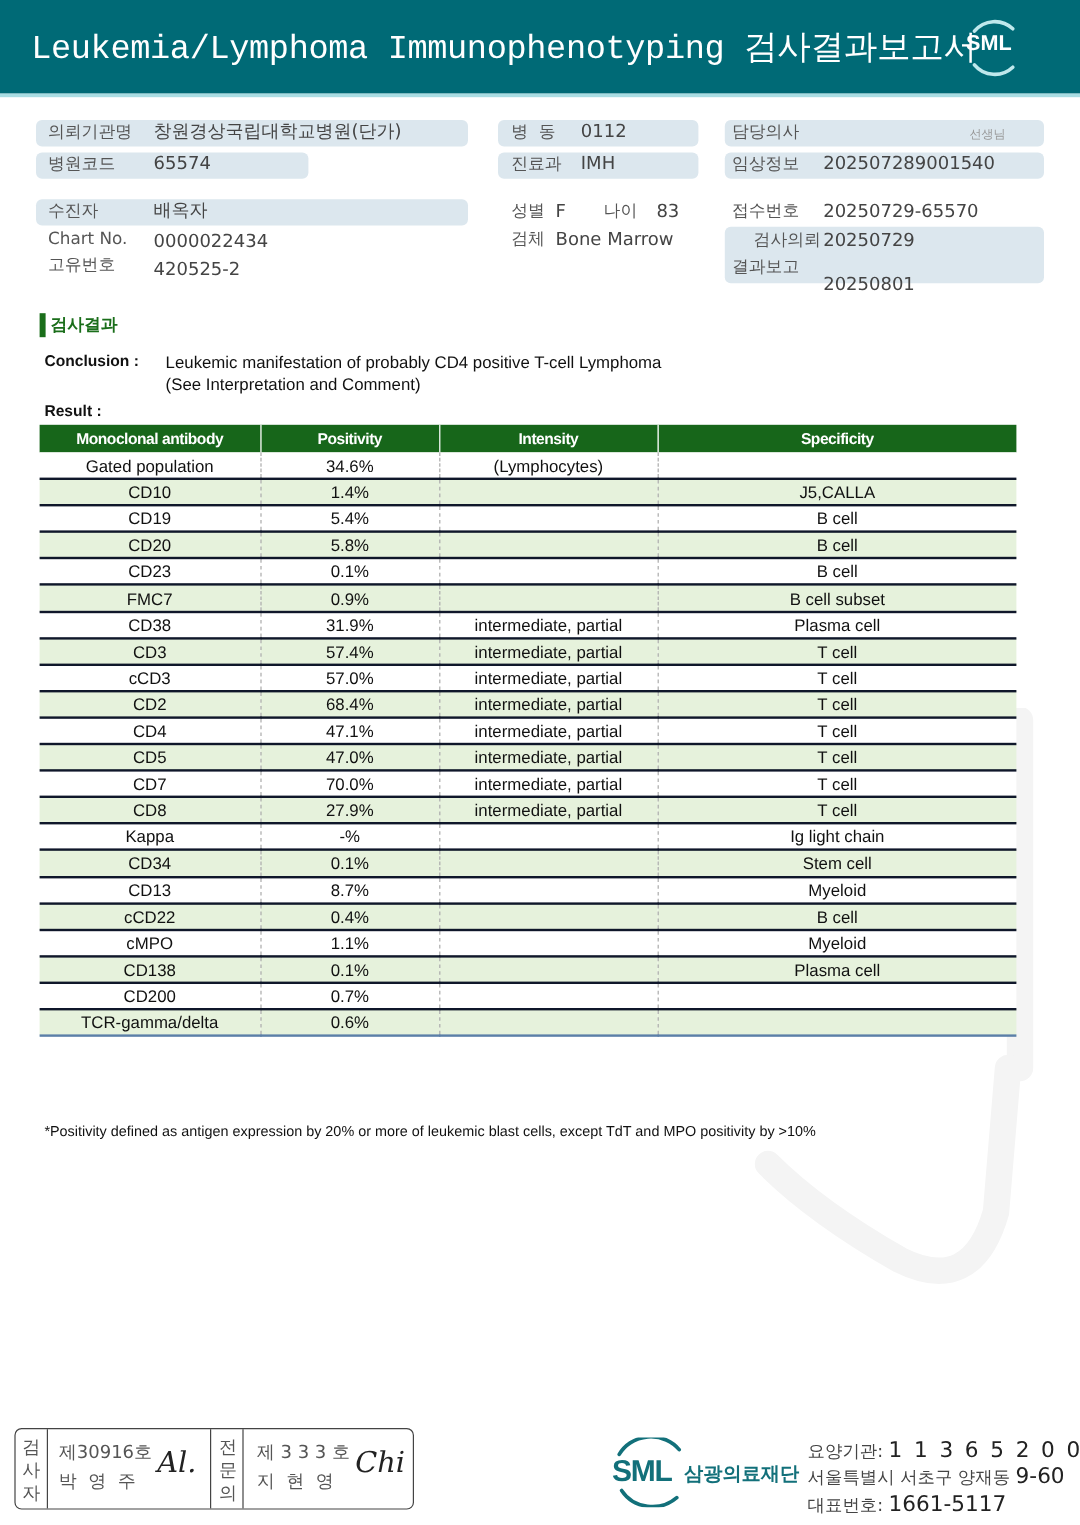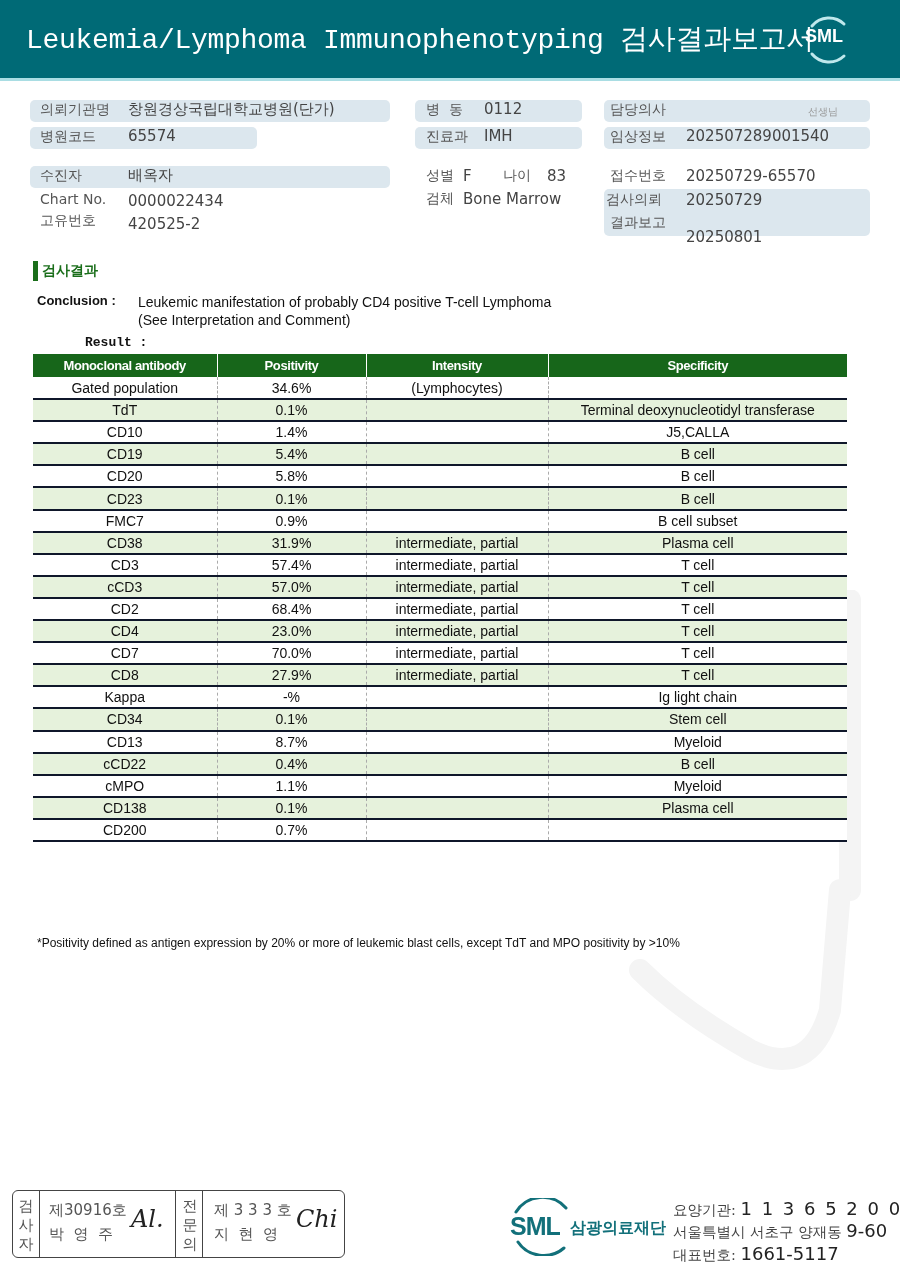--- a/index.html
+++ b/index.html
@@ -14,21 +14,21 @@
 
   .box { position: absolute; background: #dce7ee; border-radius: 5px; height: 22px; }
   .lbl { position: absolute; font-size: 14px; color: #555; white-space: nowrap; }
   .val { position: absolute; font-size: 15px; color: #444; white-space: nowrap; }
   .small-right { position: absolute; font-size: 10px; color: #999; }
 
   .section-mark { position: absolute; left: 33px; top: 261px; width: 5px; height: 20px; background: #1a6e1a; }
   .section-title { position: absolute; left: 42px; top: 262px; font-size: 14px; font-weight: bold; color: #1a6e1a; }
   .conc-label { position: absolute; left: 37px; top: 293px; font-size: 13px; font-weight: bold; color: #111; font-family: "Liberation Sans", sans-serif; }
   .conc-text { position: absolute; left: 138px; top: 293px; font-size: 14px; color: #111; line-height: 18px; font-family: "Liberation Sans", sans-serif; }
-  .result-label { position: absolute; left: 37px; top: 335px; font-size: 13px; font-weight: bold; color: #111; font-family: Liberation Mono, monospace; margin-left: 48px; }
+  .result-label { position: absolute; left: 37px; top: 335px; font-size: 13px; font-weight: bold; color: #111; font-family: Liberation Sans, sans-serif; }
 
   table.results { position: absolute; left: 33px; top: 354px; width: 814px; border-collapse: collapse; font-family: "Liberation Sans", sans-serif; font-size: 14px; color: #111; }
   table.results th { background: #17661a; color: #fff; font-size: 13px; font-weight: bold; height: 23px; border-right: 1px solid #fff; letter-spacing: -0.4px; }
   table.results th:last-child { border-right: none; }
   table.results td { height: 22.1px; text-align: center; border-right: 1px dashed #aaa; padding: 0; }
   table.results td:last-child { border-right: none; }
   table.results tr.data { border-bottom: 2px solid #0f172a; }
   table.results tr.data:nth-child(even) { background: #e6f2dc; }
   table.results tr.data:nth-child(odd) { background: #ffffff; }
   table.results tr.data.last { border-bottom: 2px solid #5b7fa8; }
@@ -102,21 +102,21 @@
 <span class="val" style="left:463px;top:167px;">F</span>
 <span class="lbl" style="left:503px;top:167px;">나이</span>
 <span class="val" style="left:547px;top:167px;">83</span>
 <span class="lbl" style="left:426px;top:190px;">검체</span>
 <span class="val" style="left:463px;top:190px;">Bone Marrow</span>
 
 <span class="lbl" style="left:610px;top:167px;">접수번호</span>
 <span class="val" style="left:686px;top:167px;">20250729-65570</span>
 
 <div class="box" style="left:604px;top:189px;width:266px;height:47px;"></div>
-<span class="lbl" style="left:606px;top:191px;">검사의뢰</span>
+<span class="lbl" style="left:628px;top:191px;">검사의뢰</span>
 <span class="val" style="left:686px;top:191px;">20250729</span>
 <span class="lbl" style="left:610px;top:214px;">결과보고</span>
 <span class="val" style="left:686px;top:228px;">20250801</span>
 
 <div class="section-mark"></div>
 <div class="section-title">검사결과</div>
 <div class="conc-label">Conclusion :</div>
 <div class="conc-text">
   <div>Leukemic manifestation of probably CD4 positive T-cell Lymphoma</div>
   <div>(See Interpretation and Comment)</div>
@@ -138,26 +138,20 @@
     </tr>
   </thead>
   <tbody id="results-body">
       <tr class="data">
         <td>Gated population</td>
         <td>34.6%</td>
         <td>(Lymphocytes)</td>
         <td></td>
       </tr>
       <tr class="data">
-        <td>TdT</td>
-        <td>0.1%</td>
-        <td></td>
-        <td>Terminal deoxynucleotidyl transferase</td>
-      </tr>
-      <tr class="data">
         <td>CD10</td>
         <td>1.4%</td>
         <td></td>
         <td>J5,CALLA</td>
       </tr>
       <tr class="data">
         <td>CD19</td>
         <td>5.4%</td>
         <td></td>
         <td>B cell</td>
@@ -199,21 +193,27 @@
         <td>T cell</td>
       </tr>
       <tr class="data">
         <td>CD2</td>
         <td>68.4%</td>
         <td>intermediate, partial</td>
         <td>T cell</td>
       </tr>
       <tr class="data">
         <td>CD4</td>
-        <td>23.0%</td>
+        <td>47.1%</td>
+        <td>intermediate, partial</td>
+        <td>T cell</td>
+      </tr>
+      <tr class="data">
+        <td>CD5</td>
+        <td>47.0%</td>
         <td>intermediate, partial</td>
         <td>T cell</td>
       </tr>
       <tr class="data">
         <td>CD7</td>
         <td>70.0%</td>
         <td>intermediate, partial</td>
         <td>T cell</td>
       </tr>
       <tr class="data">
@@ -254,20 +254,26 @@
       </tr>
       <tr class="data">
         <td>CD138</td>
         <td>0.1%</td>
         <td></td>
         <td>Plasma cell</td>
       </tr>
       <tr class="data">
         <td>CD200</td>
         <td>0.7%</td>
+        <td></td>
+        <td></td>
+      </tr>
+      <tr class="data last">
+        <td>TCR-gamma/delta</td>
+        <td>0.6%</td>
         <td></td>
         <td></td>
       </tr>
     </tbody>
 </table>
 
 <div class="footnote">*Positivity defined as antigen expression by 20% or more of leukemic blast cells, except  TdT and MPO positivity by &gt;10%</div>
 
 <div class="sigbox">
   <div class="sig-vert" style="left:3px;top:6px;">

